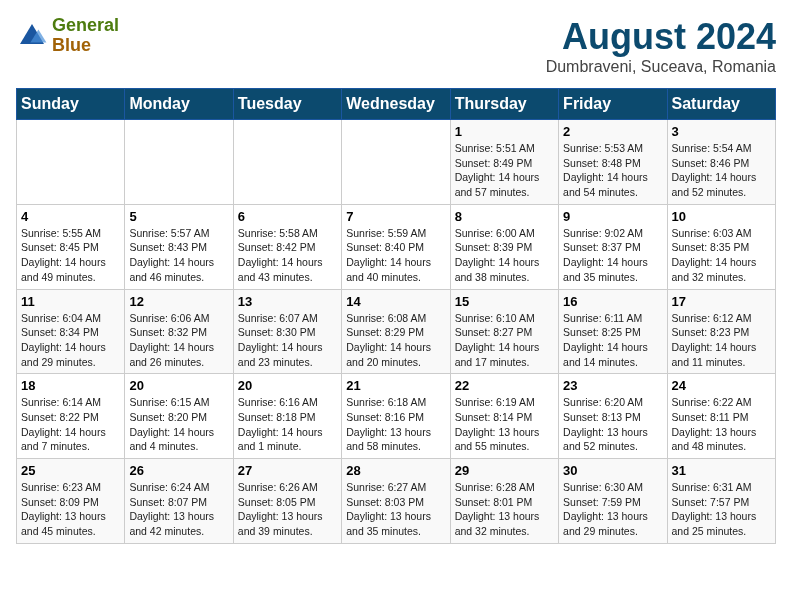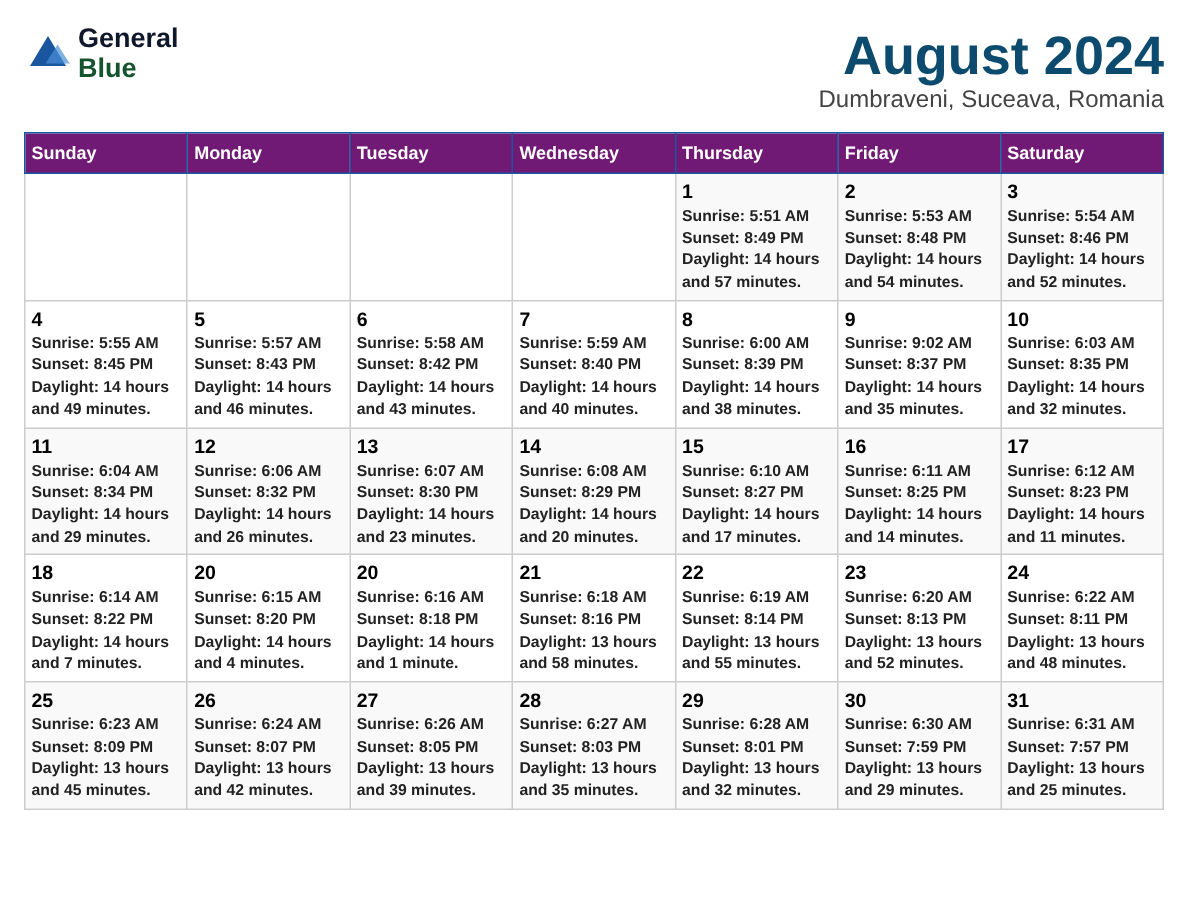--- a/index.html
+++ b/index.html
@@ -20,22 +20,22 @@
       display: flex;
       align-items: center;
     }
     .logo-text {
       display: flex;
       flex-direction: column;
       font-size: 18px;
       font-weight: bold;
       line-height: 1.1;
     }
-    .logo-general { color: #0f172a; }
-    .logo-blue { color: #14532d; }
+    .logo-general { color: #4d7c0f; }
+    .logo-blue { color: #a16207; }
     .logo-icon {
       width: 32px;
       height: 32px;
       margin-right: 4px;
     }
     .title-block {
       text-align: right;
     }
     .title-block h1 {
       font-size: 36px;
@@ -46,25 +46,25 @@
       font-size: 16px;
       color: #444;
       font-weight: normal;
     }
     table {
       width: 100%;
       border-collapse: collapse;
       font-size: 11px;
     }
     thead tr th {
-      background: #701a75;
+      background: #0c4a6e;
       color: #fff;
       text-align: left;
       padding: 6px 4px;
-      font-size: 12px;
+      font-size: 16px;
       font-weight: bold;
       border: 1px solid #1a56a0;
     }
     tbody tr td {
       vertical-align: top;
       padding: 4px;
       border: 1px solid #ccc;
       width: calc(100% / 7);
       min-height: 80px;
       background: #fff;
@@ -75,21 +75,20 @@
     .day-number {
       font-weight: bold;
       font-size: 13px;
       display: block;
       margin-bottom: 2px;
     }
     .day-info {
       font-size: 10.5px;
       line-height: 1.4;
       color: #222;
-      font-weight: bold;
     }
     .empty-cell {
       background: #fff !important;
     }
   </style>
 </head>
 <body>
 
 <div class="header">
   <div class="logo">

